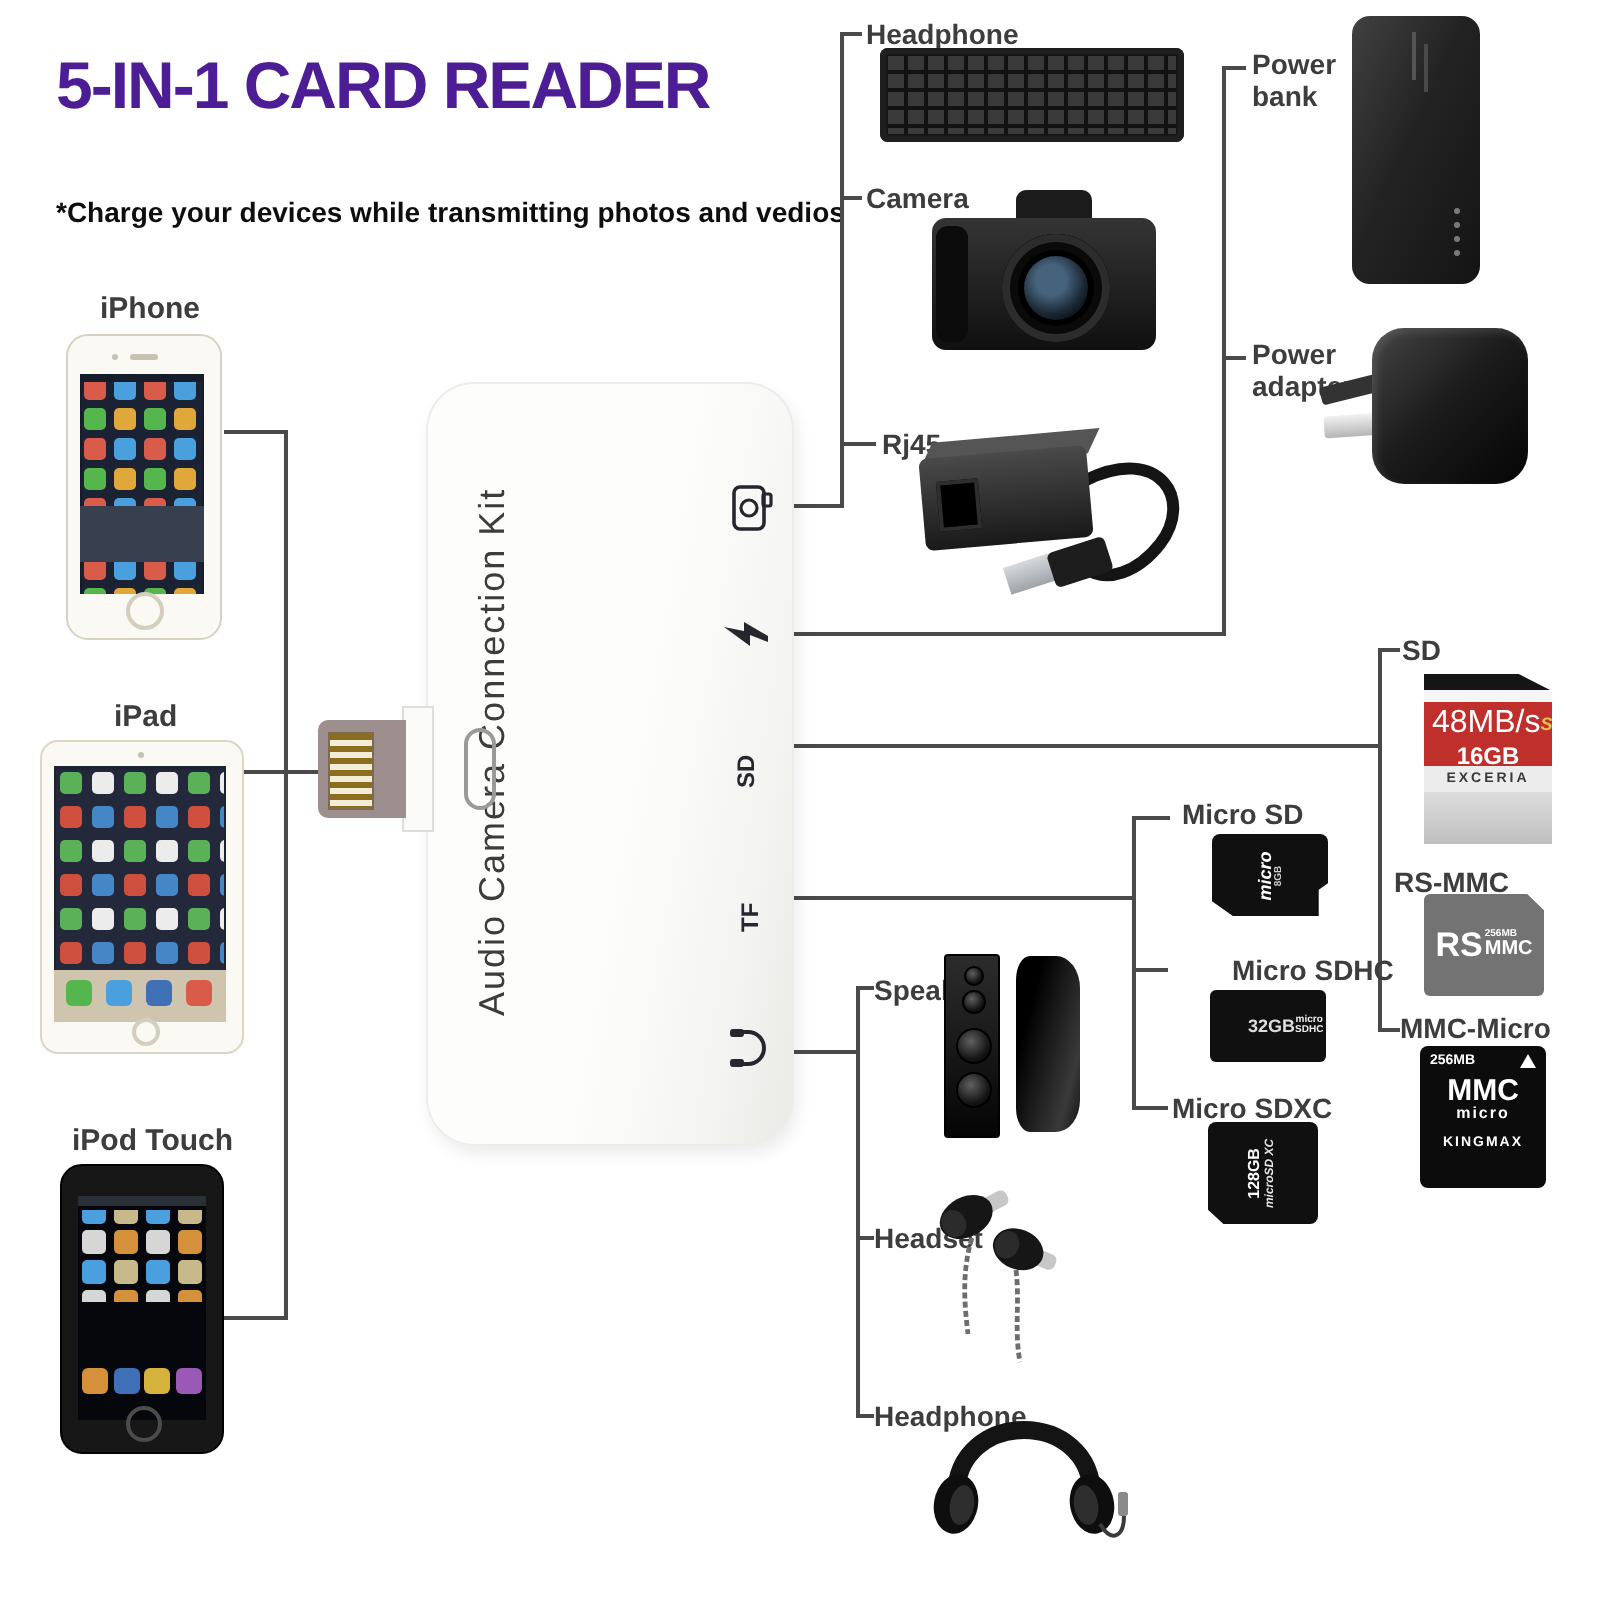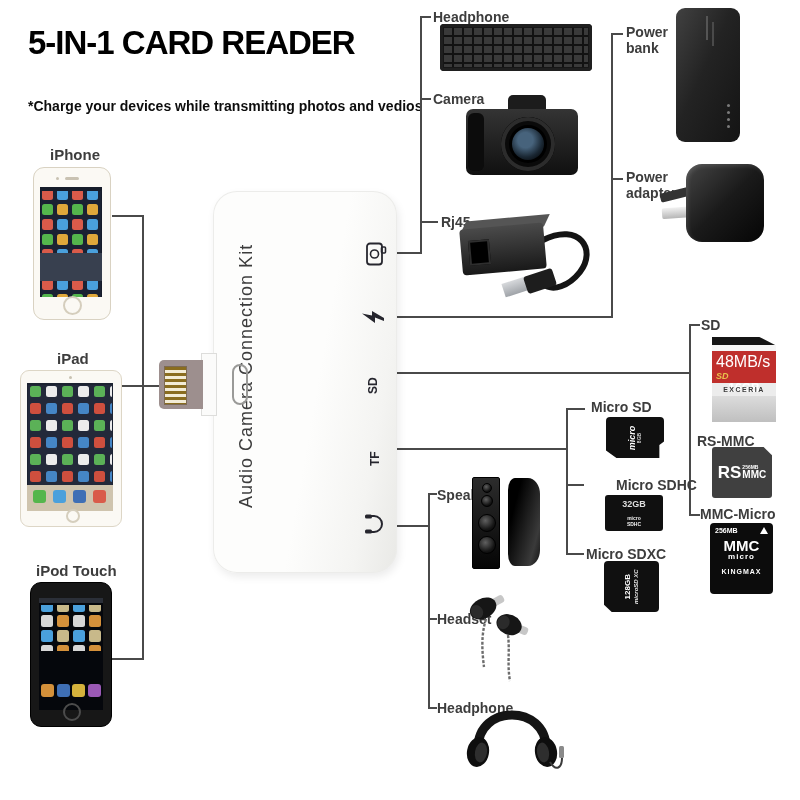--- a/index.html
+++ b/index.html
@@ -1,20 +1,20 @@
 <!DOCTYPE html>
 <html><head>
 <meta charset="utf-8">
 <style>
   html,body{margin:0;padding:0;background:#fff;}
   #canvas{position:relative;width:800px;height:800px;background:#ffffff;overflow:hidden;
           font-family:"Liberation Sans",sans-serif;color:#111;}
   .abs{position:absolute;}
   
-  .title{left:28px;top:24px;font-size:33px;font-weight:bold;letter-spacing:-1px;color:#000000;}
+  .title{left:28px;top:24px;font-size:33px;font-weight:bold;letter-spacing:-1px;color:#4c1d95;}
   .sub{left:28px;font-size:14px;font-weight:bold;color:#0d0d0d;margin-top:36px;}
   .lbl{font-size:14px;font-weight:bold;color:#3d3d3d;line-height:1.15;}
   .lbl-lg{font-size:15px;font-weight:bold;color:#3d3d3d;}
   
   .hline{height:2px;background:#4a4a4a;}
   .vline{width:2px;background:#4a4a4a;}
   
   .adapter{left:213px;top:191px;width:184px;height:382px;border-radius:24px;
     background:linear-gradient(100deg,#fdfdfc 55%,#f4f4f2 82%,#e9e9e6 100%);
     box-shadow:inset 0 0 0 1px #ececea,2px 4px 8px rgba(0,0,0,0.08);}
@@ -71,47 +71,47 @@
   .pa-prong2{position:absolute;left:4px;top:45px;width:36px;height:11px;background:linear-gradient(180deg,#f2f2f2,#b5b5b5);border-radius:2px;transform:rotate(-4deg);}
   .pa-body{position:absolute;left:28px;top:2px;width:78px;height:78px;border-radius:16px;
     background:linear-gradient(135deg,#454545 0%,#1a1a1a 50%,#050505 100%);
     box-shadow:inset 2px 2px 4px rgba(255,255,255,0.12);}
   
   .sdcard{left:712px;top:337px;width:64px;height:85px;background:#f4f4f4;
     clip-path:polygon(0 0,74% 0,100% 10%,100% 100%,0 100%);}
   .sd-top{height:8px;background:#151515;}
   .sd-gap{height:6px;background:#f6f6f6;}
   .sd-red{height:30px;background:#bf2f2c;color:#fff;padding:2px 4px 0;}
-  .sd-row{display:flex;justify-content:space-between;flex-direction:column;}
+  .sd-row{display:flex;justify-content:space-between;align-items:center;}
   .sd-logo{font-size:9px;font-weight:bold;font-style:italic;color:#e8c14c;}
   .sd-cap{font-size:12px;font-weight:bold;text-align:center;}
   .sd-exc{height:13px;background:#ececec;color:#3a3a3a;font-size:7px;font-weight:bold;letter-spacing:1.5px;text-align:center;line-height:13px;}
   .sd-bottom{height:28px;background:linear-gradient(180deg,#dcdcdc,#bdbdbd);}
-  .rsmmc{left:712px;top:447px;width:60px;height:51px;background:#404040;border-radius:3px;
+  .rsmmc{left:712px;top:447px;width:60px;height:51px;background:#737373;border-radius:3px;
     clip-path:polygon(0 0,86% 0,100% 16%,100% 100%,0 100%);
     display:flex;align-items:center;justify-content:center;color:#fff;}
   .rs-big{font-size:17px;font-weight:bold;}
   .rs-stack{display:flex;flex-direction:column;line-height:1;margin-left:1px;}
   .rs-cap{font-size:5px;font-weight:bold;}
   .rs-mmc{font-size:10px;font-weight:bold;}
   .mmcmicro{left:710px;top:523px;width:63px;height:71px;background:#0c0c0c;border-radius:4px;color:#fff;padding:4px 5px;box-sizing:border-box;}
   .mm-row{display:flex;justify-content:space-between;align-items:center;}
   .mm-cap{font-size:7px;font-weight:bold;}
   .mm-tri{width:0;height:0;border-left:4px solid transparent;border-right:4px solid transparent;border-bottom:7px solid #fff;}
   .mm-name{font-size:15px;font-weight:bold;text-align:center;margin-top:4px;line-height:1;}
   .mm-sub{font-size:8px;font-weight:bold;text-align:center;letter-spacing:1px;line-height:1;}
   .mm-brand{font-size:7px;font-weight:bold;text-align:center;letter-spacing:1px;margin-top:7px;}
   .microsd{left:606px;top:417px;width:58px;height:41px;background:#101010;border-radius:4px;
     clip-path:polygon(0 0,100% 0,100% 60%,92% 68%,92% 100%,18% 100%,0 82%);
     display:flex;align-items:center;justify-content:center;color:#fff;}
   .msd-rot{transform:rotate(-90deg);display:flex;flex-direction:column;align-items:center;line-height:1;}
   .msd-logo{font-size:9px;font-weight:bold;font-style:italic;}
   .msd-cap{font-size:5px;font-weight:bold;color:#cfcfcf;}
   .microsdhc{left:605px;top:495px;width:58px;height:36px;background:#101010;border-radius:3px;color:#fff;
-    display:flex;align-items:center;justify-content:space-around;padding:0 19px;box-sizing:border-box;flex-direction:column;}
+    display:flex;align-items:center;justify-content:space-around;padding:0 19px;box-sizing:border-box;}
   .sdhc-cap{font-size:9px;font-weight:bold;color:#ddd;}
   .sdhc-logo{font-size:5px;font-weight:bold;line-height:1.1;text-align:center;color:#eee;}
   .microsdxc{left:604px;top:561px;width:55px;height:51px;background:#101010;border-radius:4px;color:#fff;
     clip-path:polygon(0 0,100% 0,100% 100%,14% 100%,0 86%);
     display:flex;align-items:center;justify-content:center;}
   .sdxc-rot{transform:rotate(-90deg);display:flex;flex-direction:column;align-items:center;line-height:1.1;}
   .sdxc-cap{font-size:8px;font-weight:bold;}
   .sdxc-logo{font-size:6px;font-weight:bold;font-style:italic;color:#e6e6e6;}
   
   .speakers{left:470px;top:475px;width:70px;height:94px;}

